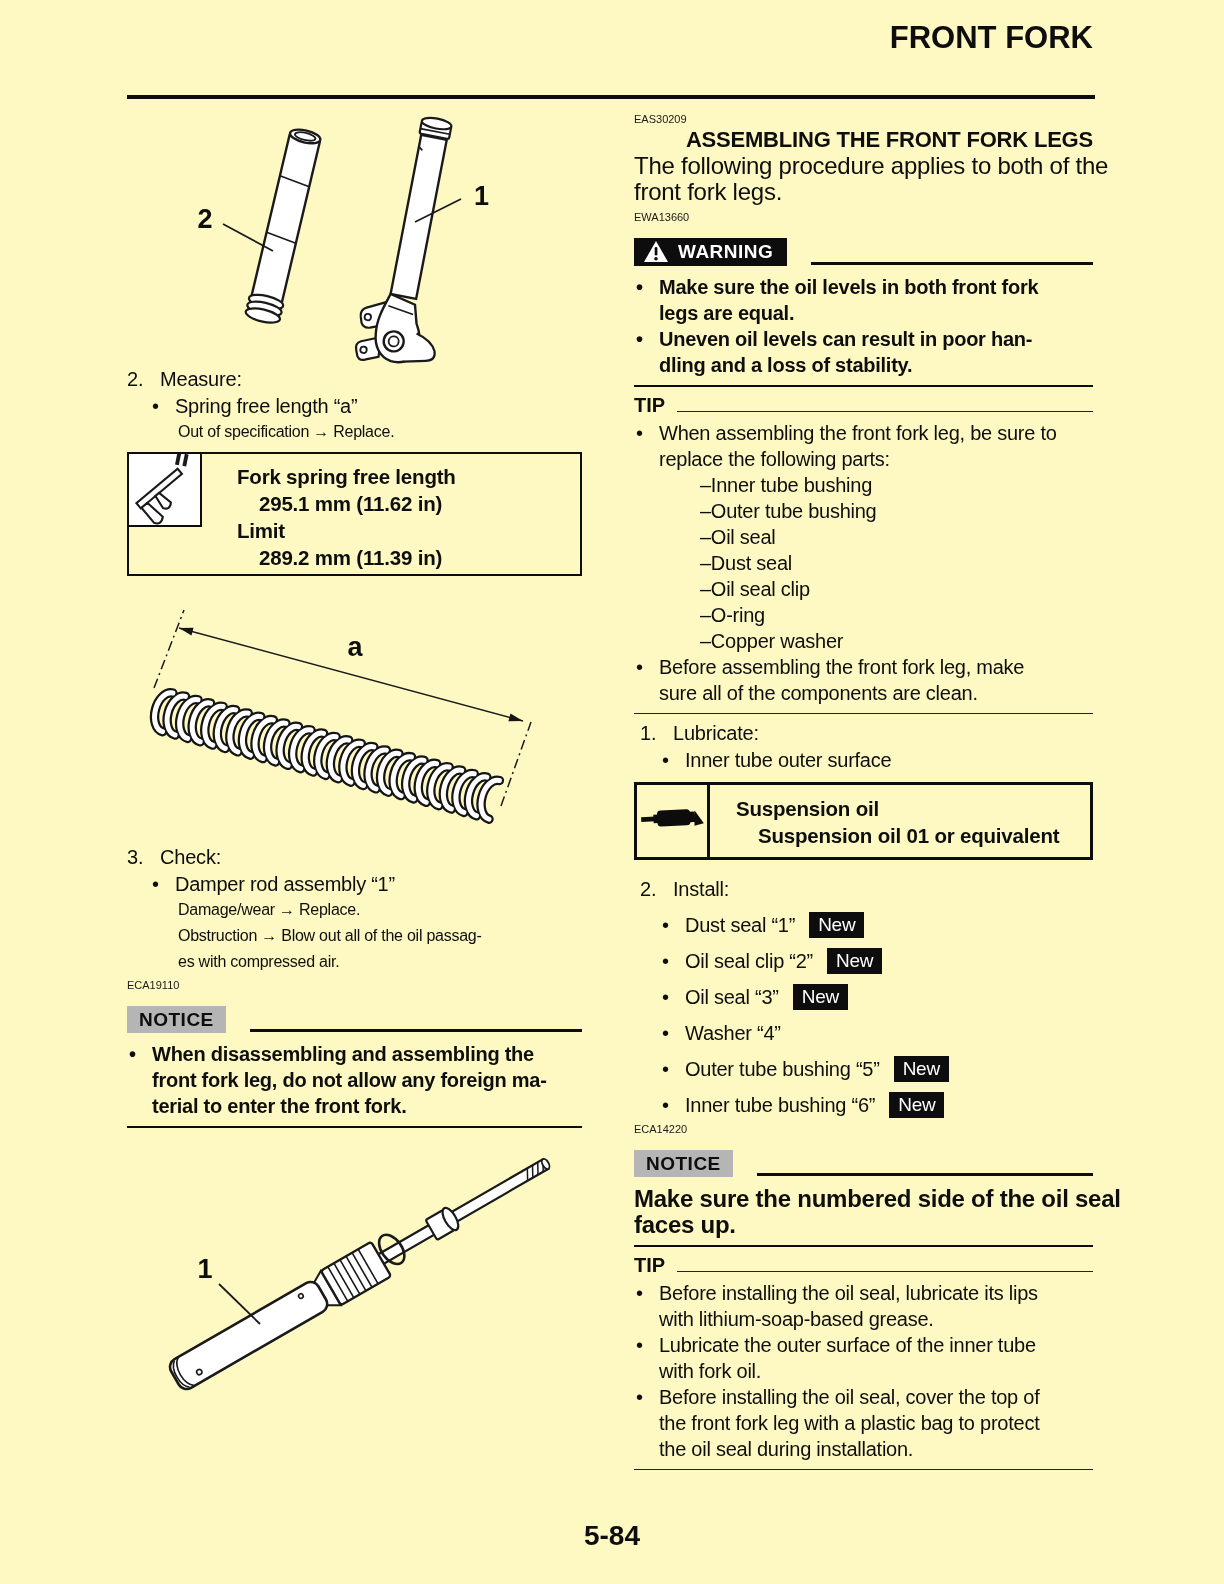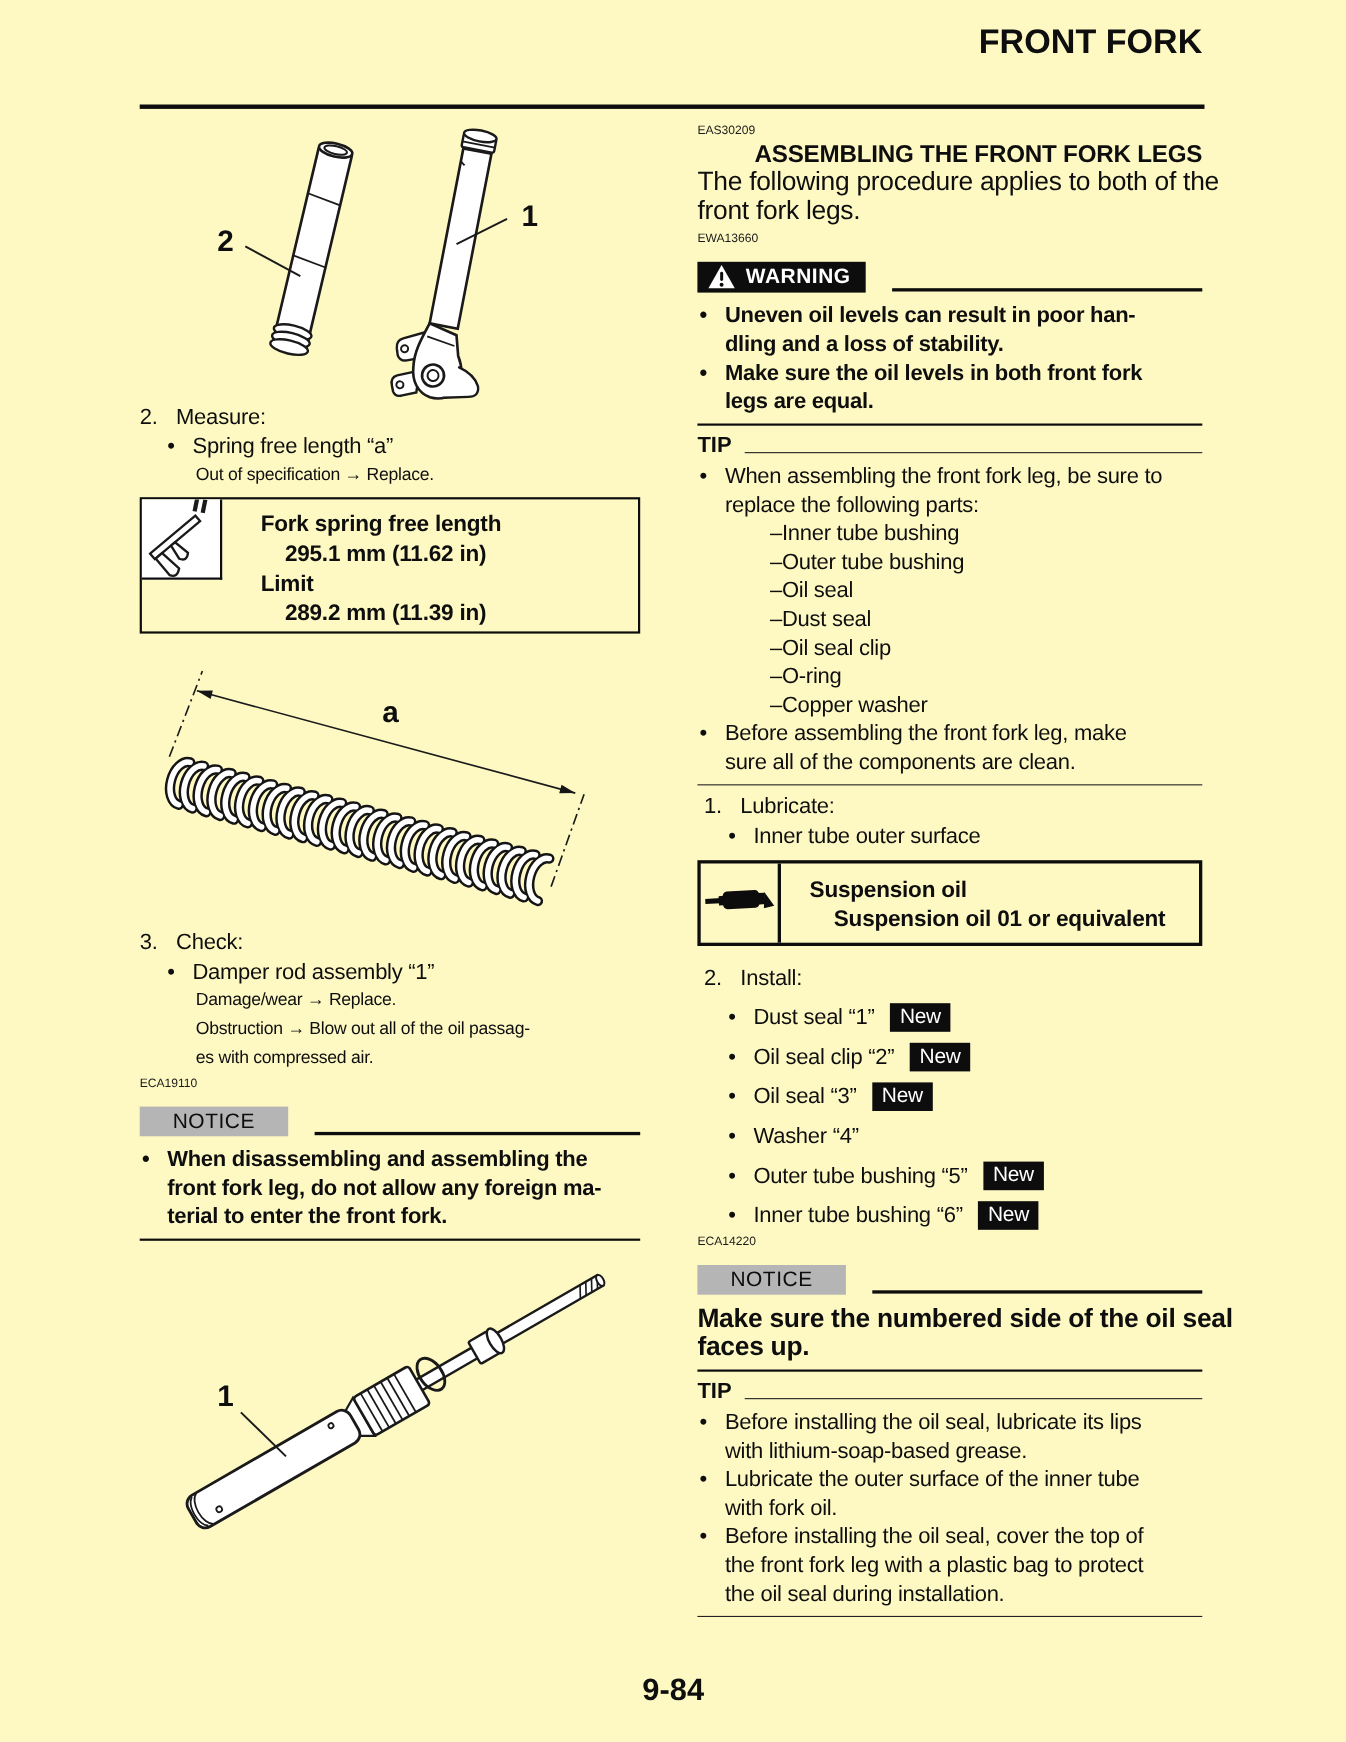--- a/index.html
+++ b/index.html
@@ -23,21 +23,21 @@
   .ind-step{padding-left:28px;}
   .ind-tight{padding-left:2px;}
   .ind-left{padding-left:25px;}
   .cont{padding-left:51px;font-size:16px;line-height:26px;letter-spacing:-0.25px;white-space:nowrap;}
   .parts{padding-left:66px;font-size:20px;line-height:26px;letter-spacing:-0.25px;}
   .band-row{display:flex;align-items:flex-end;margin-top:14px;}
   .warn-band{display:inline-flex;align-items:center;background:#0d0d0d;color:#fff;
              height:28px;padding:0 14px 0 9px;font-size:19px;font-weight:700;letter-spacing:0.5px;}
   .warn-band svg{margin-right:9px;}
   .notice-band{display:inline-flex;align-items:center;background:#b5b5b5;color:#0d0d0d;
-               height:27px;padding:0 30px;font-size:19px;font-weight:400;letter-spacing:0.5px;}
+               height:27px;padding:0 12px;font-size:19px;font-weight:700;letter-spacing:0.5px;}
   .band-line{flex:1;margin-left:24px;border-bottom:3px solid #0d0d0d;margin-bottom:1px;}
   .tip-row{display:flex;align-items:flex-end;margin-top:7px;}
   .tip-label{font-size:20px;font-weight:700;line-height:22px;}
   .tip-line{flex:1;margin-left:12px;border-bottom:1.6px solid #222;margin-bottom:4px;}
   .rule{border-top:2.5px solid #0d0d0d;margin-top:7px;}
   .rule.thin{border-top-width:1.6px;border-top-color:#222;}
   .spec-box{position:relative;border:2.5px solid #0d0d0d;height:120px;margin-top:7px;}
   .spec-icon{position:absolute;left:0;top:0;width:71px;height:71px;background:#fff;
              border-right:2.5px solid #0d0d0d;border-bottom:2.5px solid #0d0d0d;}
   .spec-text{margin-left:108px;padding-top:9px;font-size:20.5px;font-weight:700;
@@ -251,24 +251,24 @@
           <polygon points="13,1 25,22 1,22" fill="#ffffff"></polygon>
           <rect x="11.7" y="7" width="2.7" height="8.5" rx="1.3" fill="#0d0d0d"></rect>
           <circle cx="13" cy="18.8" r="1.8" fill="#0d0d0d"></circle>
         </svg>
         <span>WARNING</span>
       </span>
       <span class="band-line"></span>
     </div>
     <div class="mt8">
       <div class="li ind-tight bd">
+        <div class="lines">Make sure the oil levels in both front fork<br>legs are equal.</div>
+      </div>
+      <div class="li ind-tight bd">
         <div class="lines">Uneven oil levels can result in poor han-<br>dling and a loss of stability.</div>
-      </div>
-      <div class="li ind-tight bd">
-        <div class="lines">Make sure the oil levels in both front fork<br>legs are equal.</div>
       </div>
     </div>
     <div class="rule"></div>
 
     <div class="tip-row">
       <span class="tip-label">TIP</span>
       <span class="tip-line"></span>
     </div>
     <div class="mt4">
       <div class="li ind-tight">
@@ -361,14 +361,14 @@
       <div class="li ind-tight">
         <div class="lines">Lubricate the outer surface of the inner tube<br>with fork oil.</div>
       </div>
       <div class="li ind-tight">
         <div class="lines">Before installing the oil seal, cover the top of<br>the front fork leg with a plastic bag to protect<br>the oil seal during installation.</div>
       </div>
     </div>
     <div class="rule thin"></div>
   </div>
 
-  <div class="page-num">9-84</div>
+  <div class="page-num">5-84</div>
 </div>
 
 </body></html>

